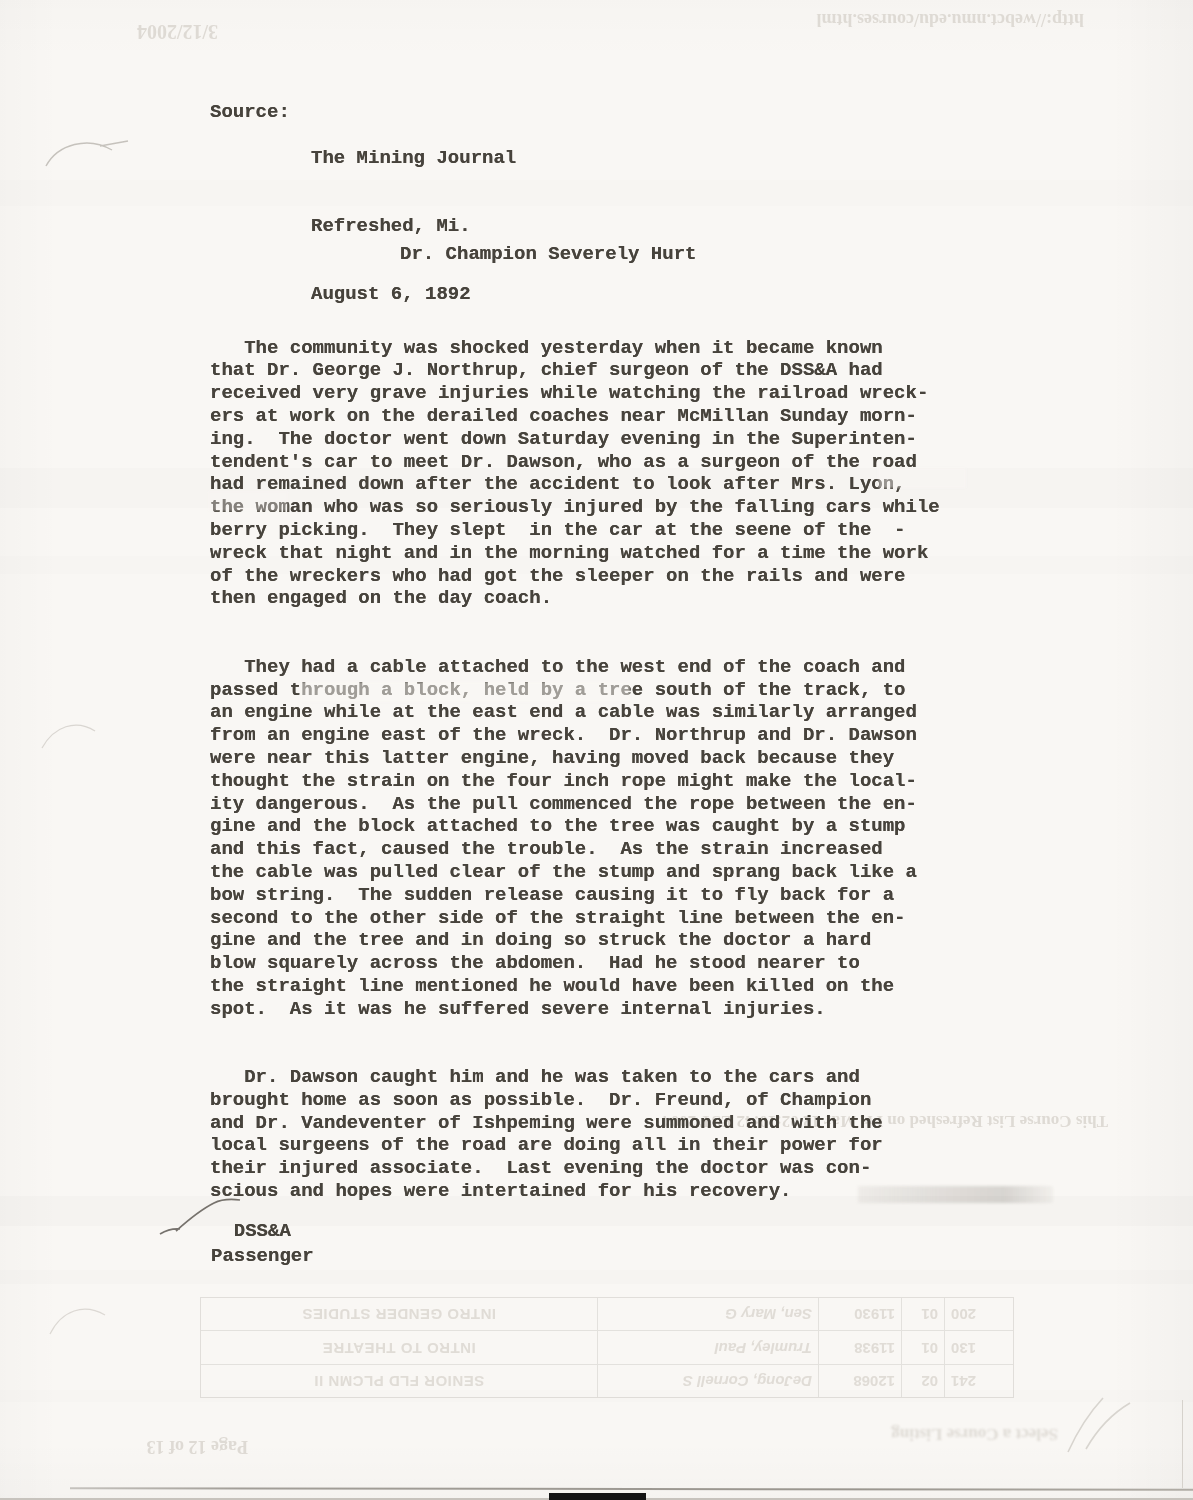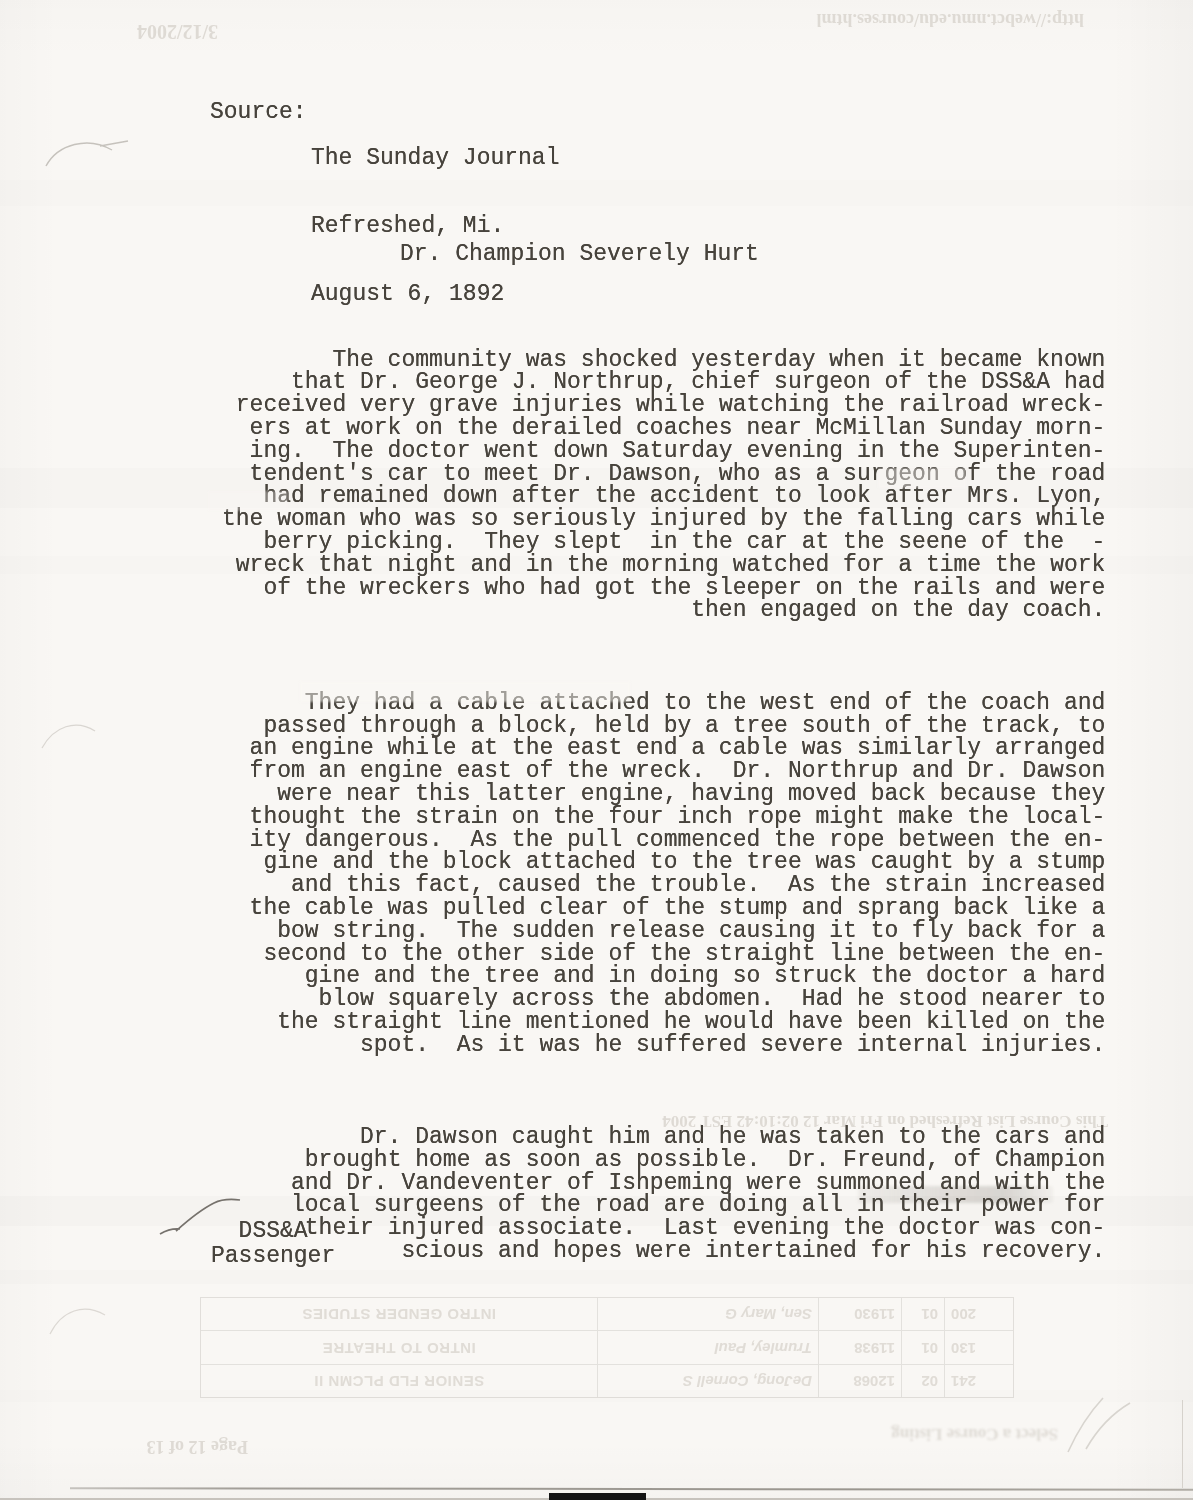--- a/index.html
+++ b/index.html
@@ -12,31 +12,31 @@
       linear-gradient(90deg, rgba(0,0,0,0.015) 0%, rgba(0,0,0,0) 5%, rgba(0,0,0,0) 93%, rgba(0,0,0,0.022) 100%),
       linear-gradient(180deg, rgba(0,0,0,0.01) 0%, rgba(0,0,0,0) 4%, rgba(0,0,0,0) 96%, rgba(0,0,0,0.015) 100%);
     overflow:hidden;
     font-family:"Liberation Mono","DejaVu Sans Mono",monospace;
   }
   
   .tw{
     position:absolute;
     color:#47433c;
     font-family:"Liberation Mono","DejaVu Sans Mono",monospace;
-    font-size:23px;
-    font-weight:400;
+    font-size:19px;
+    font-weight:700;
     line-height:22.8px;
     white-space:pre;
     text-shadow:0 0 0.6px rgba(63,59,52,0.85);
   }
   .src-label{left:210px;top:101px;}
   .src-lines{left:311px;top:101px;}
   .doc-title{left:400px;top:243px;}
   .body-text{left:210px;top:291px;}
-  .body-text .para{margin:12px;white-space:pre;text-align:right;}
+  .body-text .para{margin:0;white-space:pre;}
   .signature{left:211px;top:1219px;line-height:25px;text-align:center;}
   
   .bleed{
     position:absolute;
     transform:rotate(180deg);
     color:#dedad4;
     font-family:"Liberation Serif","DejaVu Serif",serif;
     font-weight:700;
     filter:blur(0.45px);
     white-space:nowrap;
@@ -127,21 +127,21 @@
 
   <div class="streak" style="top:180px;height:26px;background:rgba(60,55,50,0.012);"></div>
   <div class="streak" style="top:468px;height:40px;background:rgba(60,55,50,0.016);"></div>
   <div class="streak" style="top:556px;height:18px;background:rgba(60,55,50,0.012);"></div>
   <div class="streak" style="top:1196px;height:30px;background:rgba(60,55,50,0.02);"></div>
   <div class="streak" style="top:1270px;height:14px;background:rgba(60,55,50,0.015);"></div>
   <div class="streak" style="top:1390px;height:12px;background:rgba(60,55,50,0.012);"></div>
 
   <div class="tw src-label">Source:</div>
   <div class="tw src-lines">
-    <div>The Sunday Journal</div>
+    <div>The Mining Journal</div>
     <div>Refreshed, Mi.</div>
     <div>August 6, 1892</div>
   </div>
 
   <div class="tw doc-title">Dr. Champion Severely Hurt</div>
 
   <div class="tw body-text">
     <p class="para">   The community was shocked yesterday when it became known
 that Dr. George J. Northrup, chief surgeon of the DSS&amp;A had
 received very grave injuries while watching the railroad wreck-

